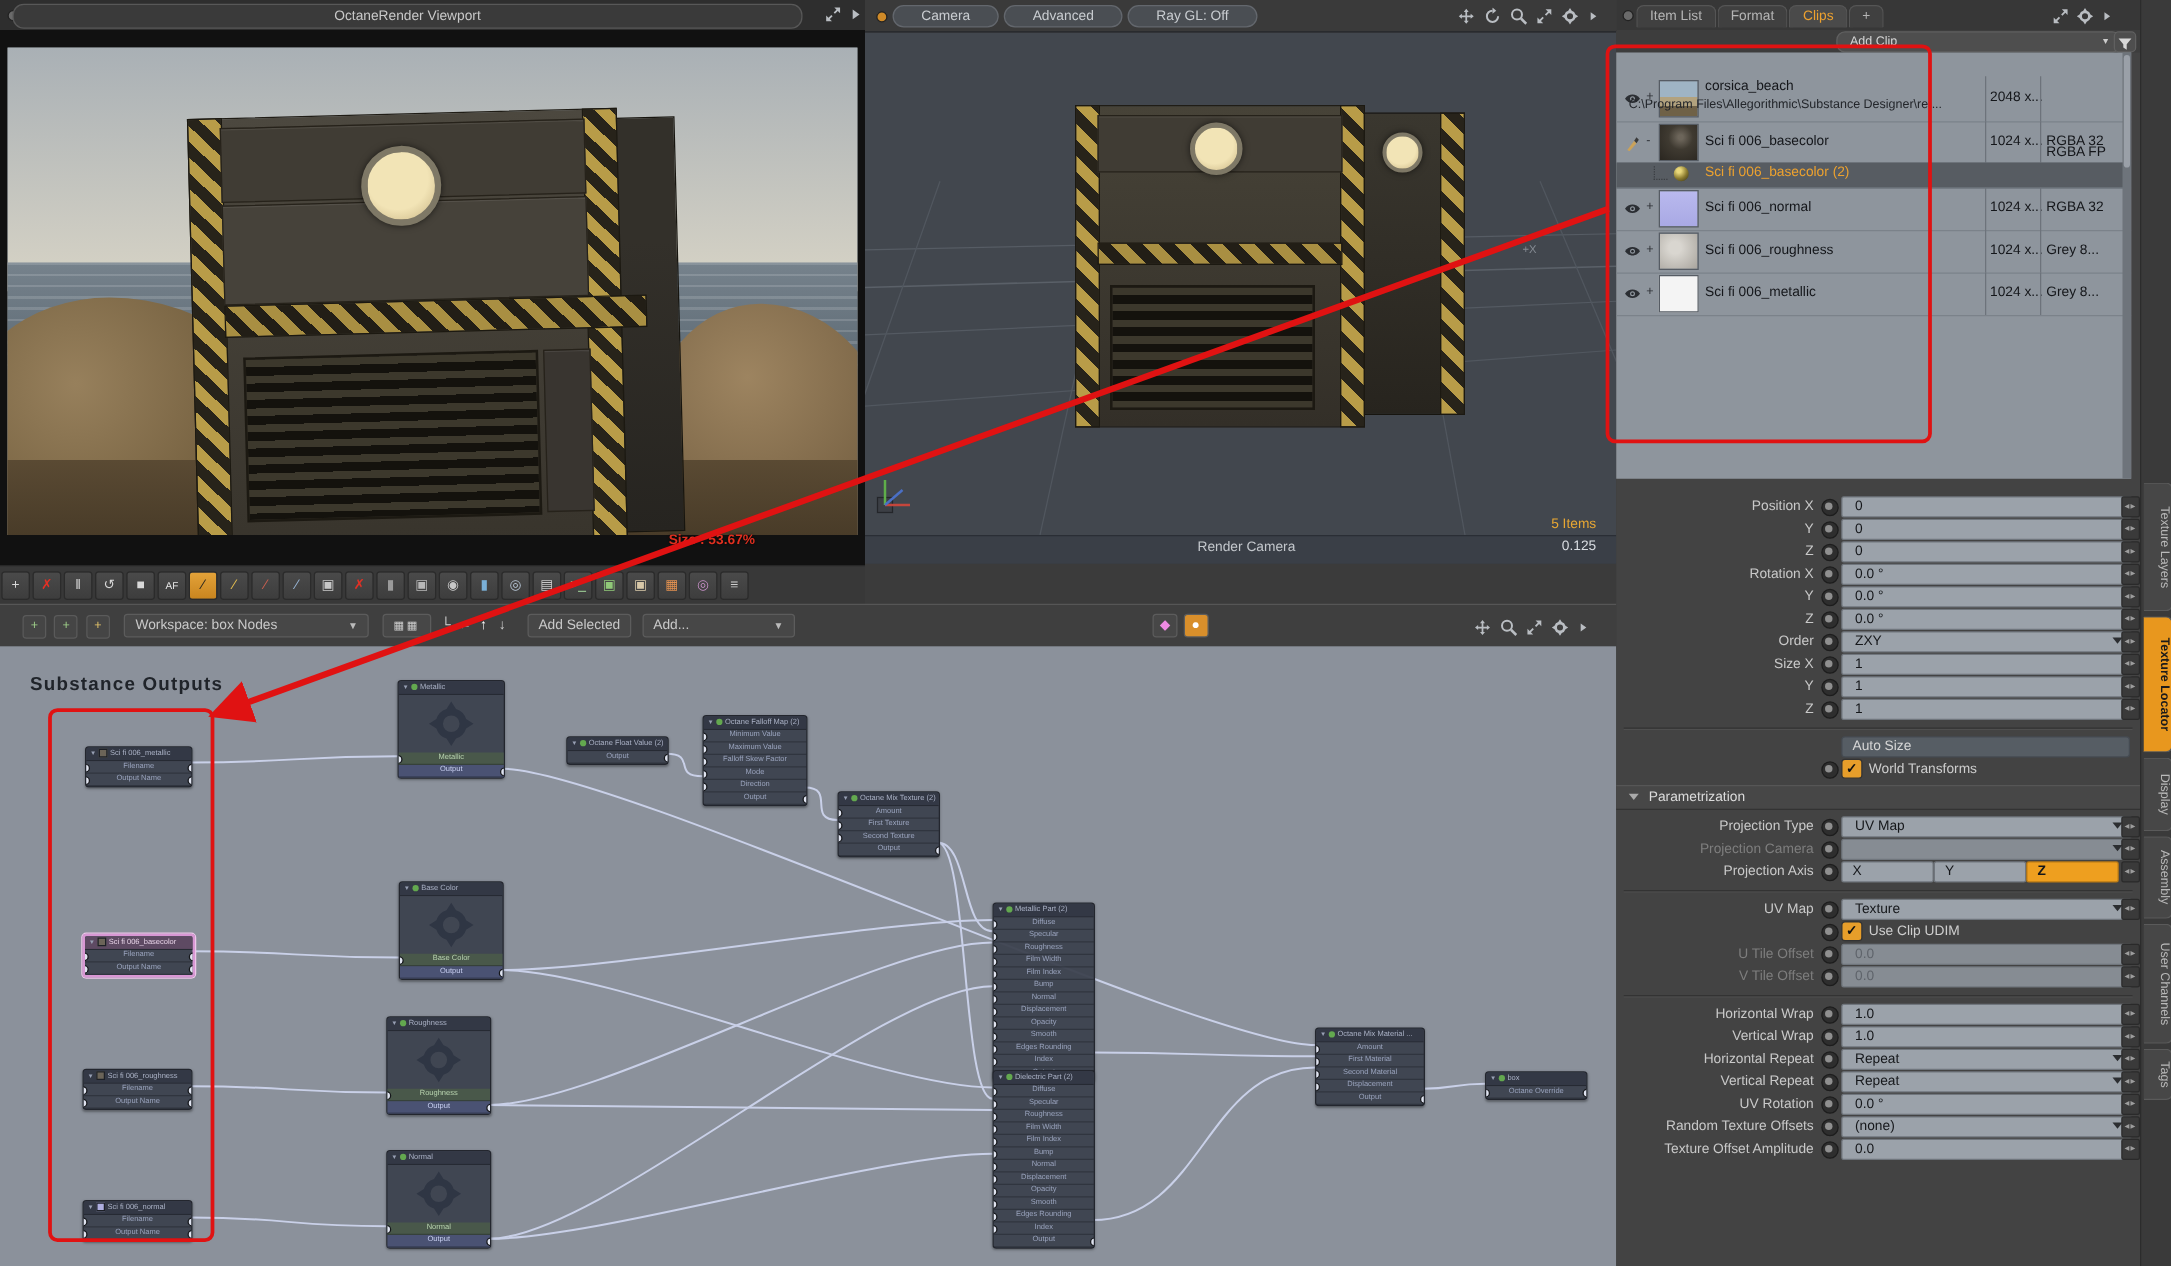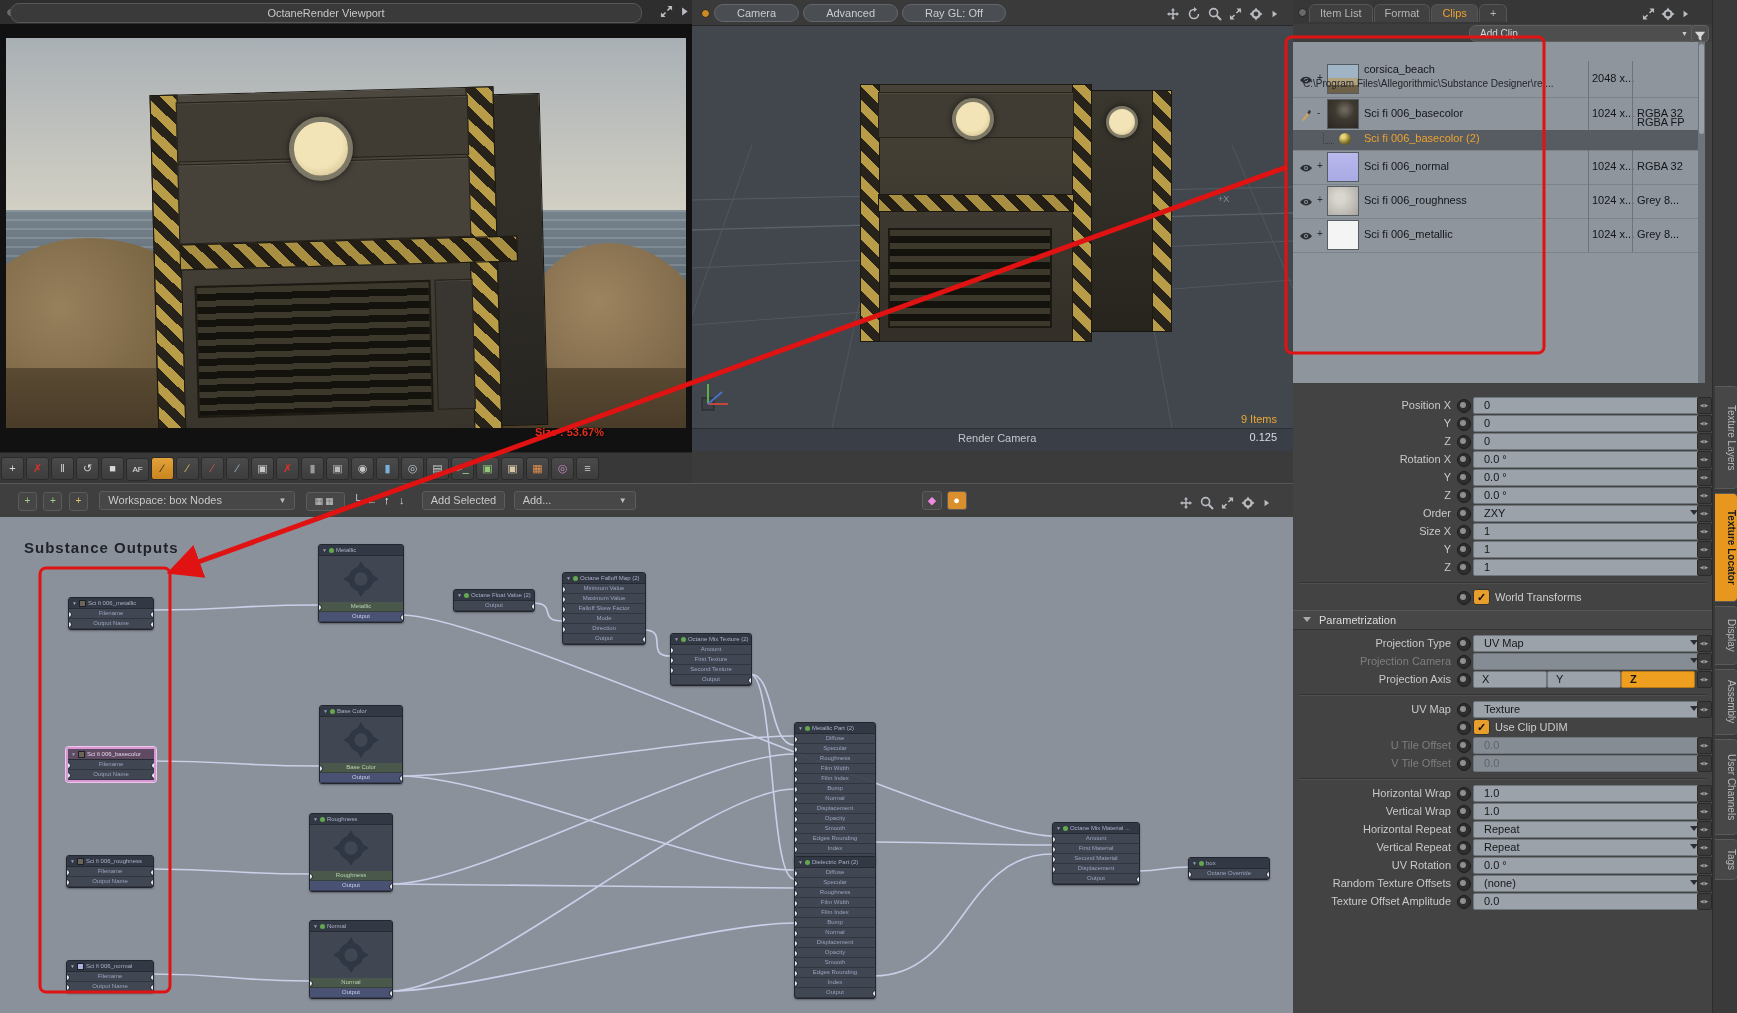--- a/index.html
+++ b/index.html
@@ -268,21 +268,21 @@
     </div>
     <div class="abs" id="axis-x" style="left:526px;top:194px">+X</div>
     <svg class="abs" style="left:8px;top:376px" width="36" height="36">
       <rect x="2" y="22" width="12" height="12" fill="#3c3f45" stroke="#24262a"></rect>
       <line x1="8" y1="28" x2="8" y2="8" stroke="#5fae4a" stroke-width="2"></line>
       <line x1="8" y1="28" x2="28" y2="28" stroke="#c5463c" stroke-width="2"></line>
       <line x1="8" y1="28" x2="22" y2="16" stroke="#4a6fc5" stroke-width="2"></line>
     </svg>
     <div class="bottom abs"></div>
     <div id="render-camera" class="abs">Render Camera</div>
-    <div id="items-count" class="abs">9 Items</div>
+    <div id="items-count" class="abs">5 Items</div>
     <div id="mid-value" class="abs">0.125</div>
   </div>
 
   <div id="node-panel" class="abs">
     <div id="node-toolbar" class="abs">
       <span class="smallbtn" style="margin-left:18px">+</span>
       <span class="smallbtn">+</span>
       <span class="smallbtn" style="color:#e3c36a">+</span>
       <span class="ntbtn" style="width:178px;margin-left:6px;position:relative">
         <span>Workspace: box Nodes</span>
@@ -624,20 +624,23 @@
           <div class="prow">
             <span class="lab">Z</span>
             <span class="ptoggle">
               <i></i>
             </span>
             <span class="pval"><span>1</span></span>
             <span class="spin">◀▶</span>
           </div>
           <div class="pdivider"></div>
           <div class="prow">
+            <div class="pbtn">Auto Size</div>
+          </div>
+          <div class="prow">
             <span class="ptoggle" style="left: 164px;">
               <i></i>
             </span>
             <span class="chk on">✓</span>
             <span class="chklab">World Transforms</span>
           </div>
         </div>
       <div class="sechead" style="margin-top:4px"><span class="tri"></span><span>Parametrization</span></div>
       <div id="param-rows" style="padding-top:4px">
           <div class="prow">

